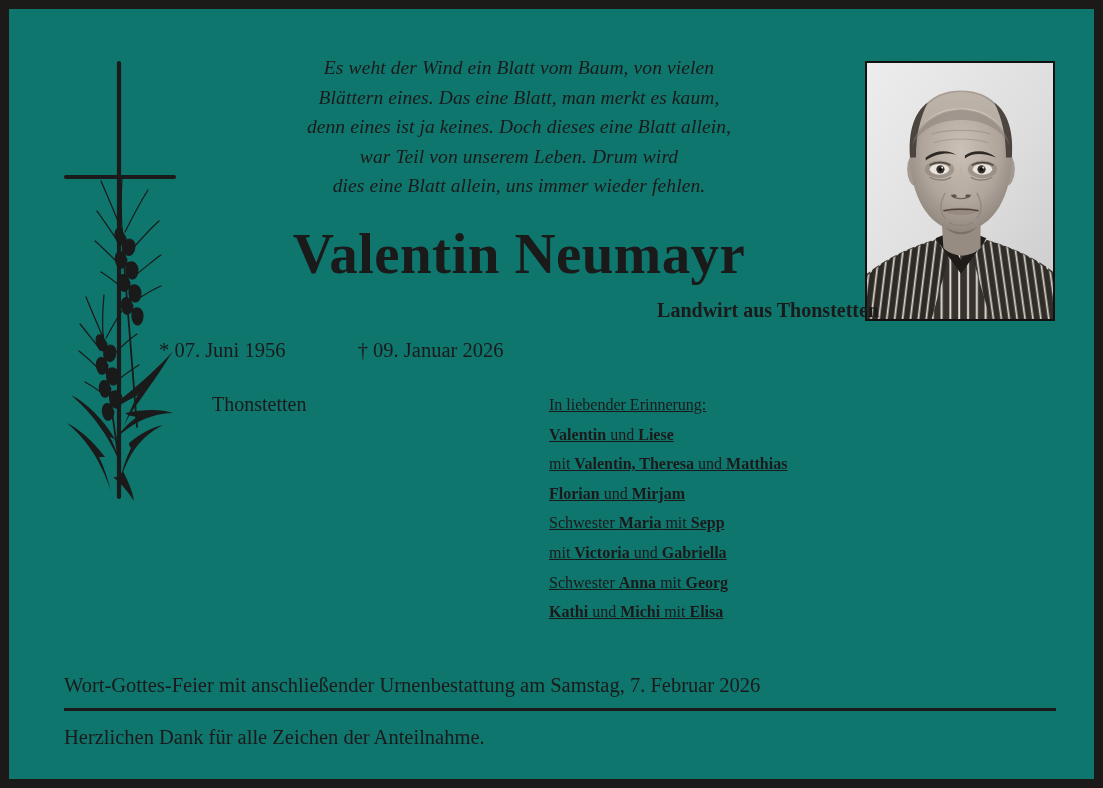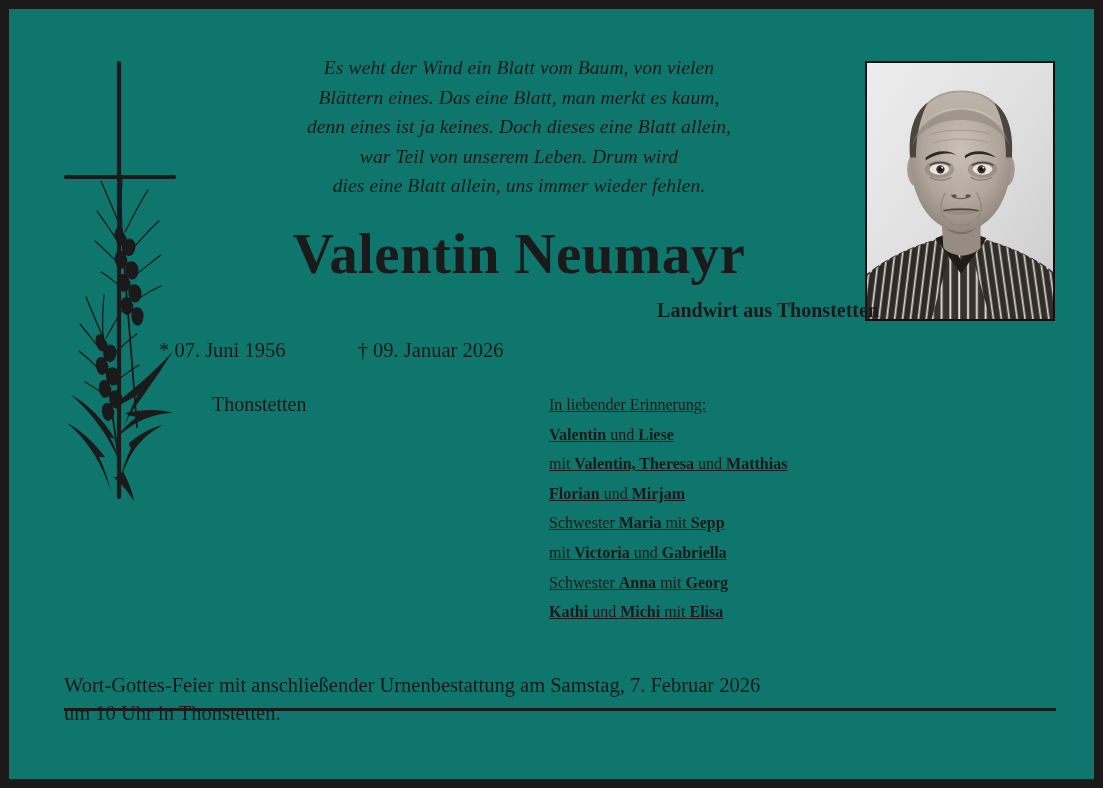--- a/index.html
+++ b/index.html
@@ -346,20 +346,20 @@
       <span class="fl"><span>mit </span><b>Valentin, Theresa</b><span> und </span><b>Matthias</b></span>
       <span class="fl"><b>Florian</b><span> und </span><b>Mirjam</b></span>
       <span class="fl"><span>Schwester </span><b>Maria</b><span> mit </span><b>Sepp</b></span>
       <span class="fl"><span>mit </span><b>Victoria</b><span> und </span><b>Gabriella</b></span>
       <span class="fl"><span>Schwester </span><b>Anna</b><span> mit </span><b>Georg</b></span>
       <span class="fl"><b>Kathi</b><span> und </span><b>Michi</b><span> mit </span><b>Elisa</b></span>
     </div>
 
     <div class="service">
       <span class="sl">Wort-Gottes-Feier mit anschließender Urnenbestattung am Samstag, 7. Februar 2026</span>
-      <span class="sl">um 10 Uhr in Thonstetten.</span>
     </div>
 
     <div class="rule"></div>
 
+    <div class="thanks">Herzlichen Dank für alle Zeichen der Anteilnahme.</div>
 
   </div>
 </div>
 
 </body></html>

